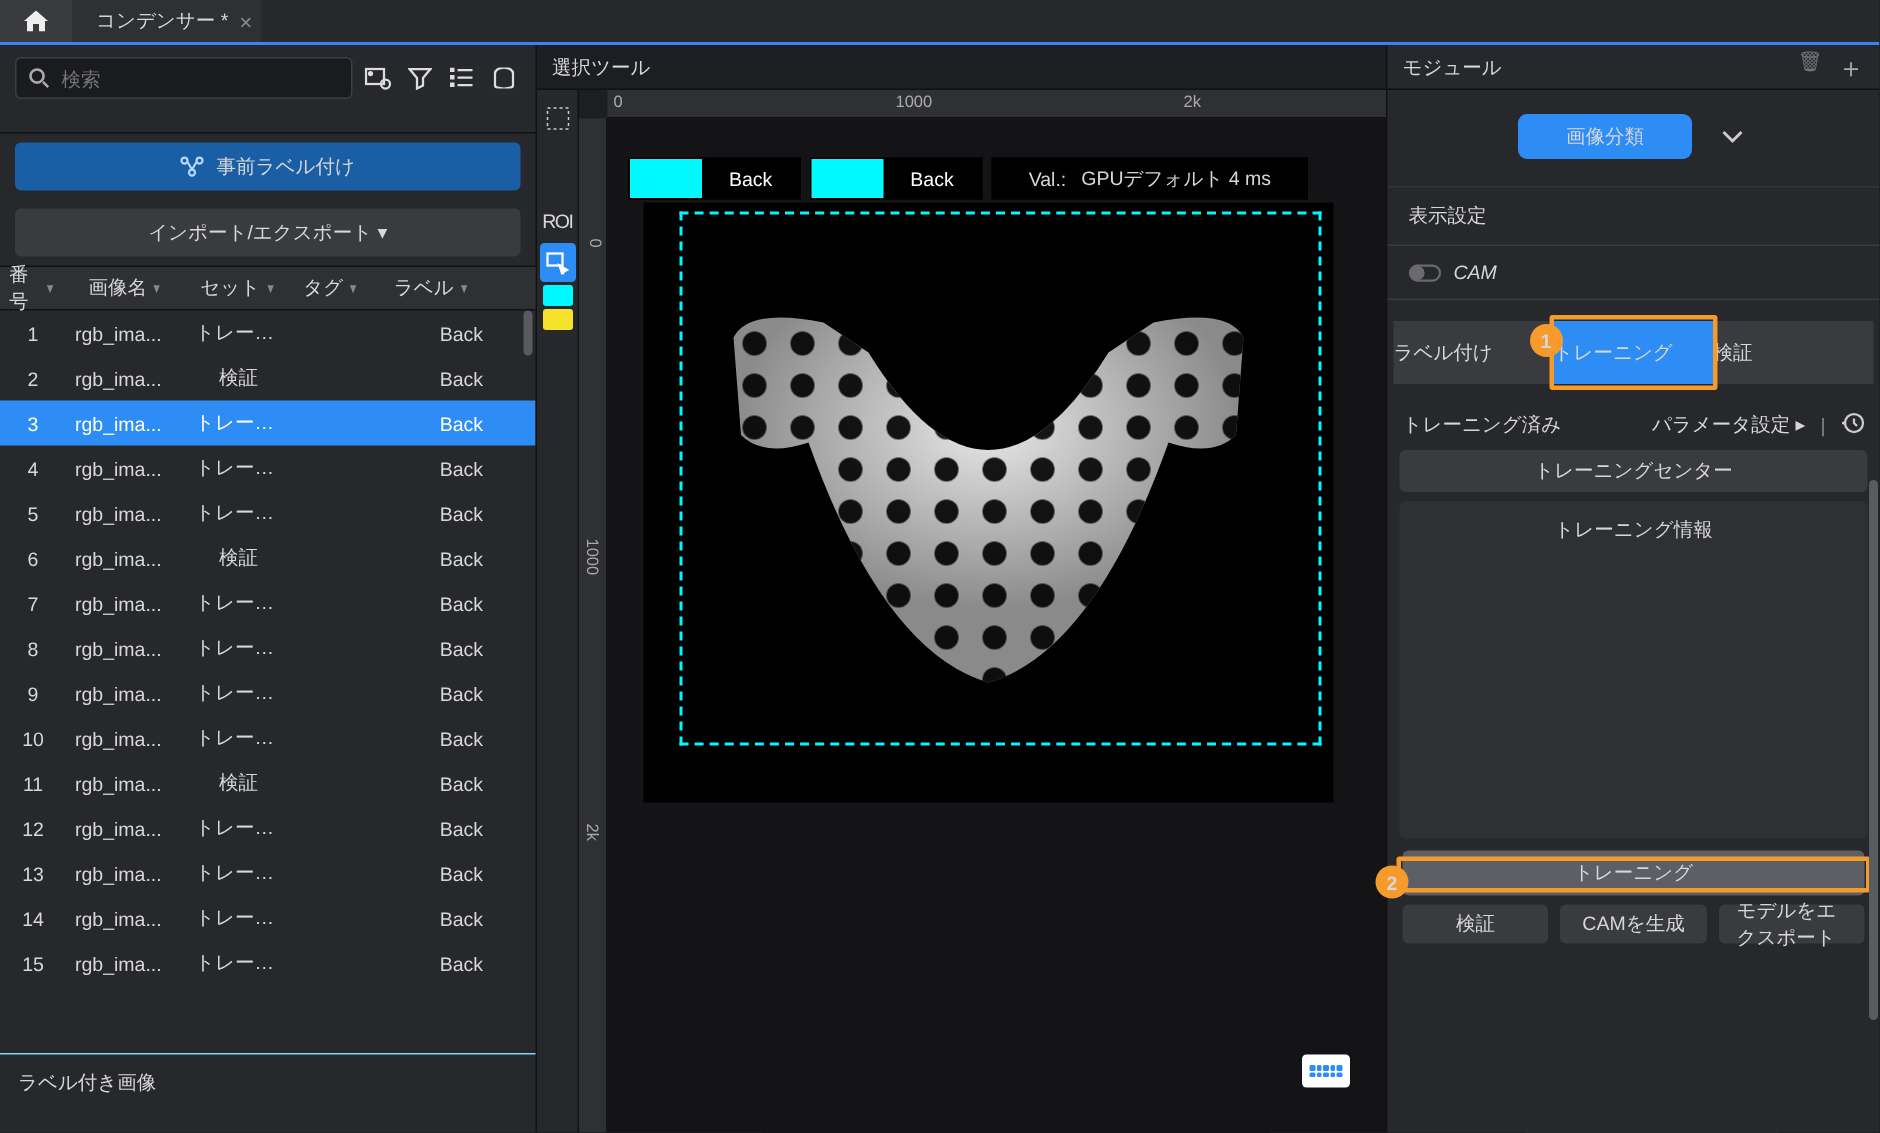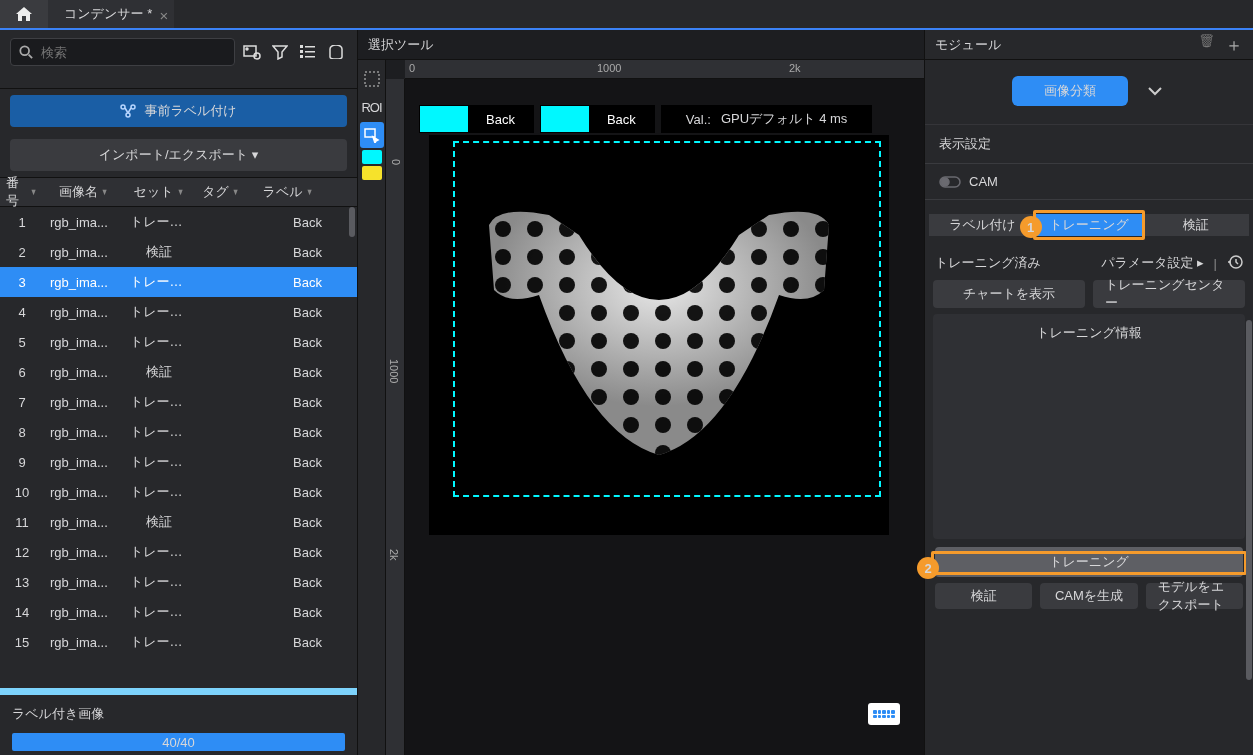--- a/index.html
+++ b/index.html
@@ -43,30 +43,30 @@
   .row{display:flex;align-items:center;height:30px;}
   .row.sel{background:var(--blue2);}
   .row.sel .cell{color:#fff;}
   .cell{padding:0 6px;overflow:hidden;text-overflow:ellipsis;white-space:nowrap;text-align:center;}
   .c-no{width:44px;}
   .c-name{width:80px;text-align:left;}
   .c-set{width:70px;}
   .c-tag{width:54px;}
   .c-label{width:80px;text-align:right;}
   .left-scroll{position:absolute;right:2px;top:0;width:6px;height:30px;background:#5a5b60;border-radius:3px;}
-  .left-foot{border-top:7px solid #7dd3fc;padding:10px 12px 4px;}
+  .left-foot{border-top:1px solid #7dd3fc;padding:10px 12px 24px;}
   .progress{height:18px;background:var(--blue2);border-radius:2px;margin-top:10px;display:flex;align-items:center;justify-content:center;color:#fff;font-size:12px;}
   
   .center{flex:1;display:flex;flex-direction:column;background:var(--bg0);border-right:1px solid #111;}
   .center-title{height:30px;display:flex;align-items:center;padding-left:10px;border-bottom:1px solid #111;}
   .workspace{flex:1;display:flex;min-height:0;}
   .left-tools{width:28px;background:var(--bg1);border-right:1px solid #111;display:flex;flex-direction:column;align-items:center;gap:2px;padding-top:6px;}
   .tool{width:24px;height:26px;display:flex;align-items:center;justify-content:center;border-radius:3px;cursor:pointer;}
   .tool.sel{background:var(--blue2);}
-  .tool.roi{font-size:10px;letter-spacing:-1px;}
+  .tool.roi{font-size:10px;letter-spacing:-1px;margin-top:40px;}
   .swatch{width:20px;height:14px;border-radius:2px;}
   .canvas-area{flex:1;display:flex;flex-direction:column;position:relative;overflow:hidden;}
   .ruler-h{height:19px;background:var(--bg2);border-bottom:1px solid #111;position:relative;margin-left:19px;}
   .ruler-v{width:19px;background:var(--bg2);border-right:1px solid #111;position:relative;}
   .canvas-row{flex:1;display:flex;min-height:0;}
   .canvas{flex:1;position:relative;background:#141416;overflow:hidden;}
   .tick{position:absolute;top:2px;font-size:11px;color:#aaa;}
   .overlay-bar{position:absolute;top:26px;left:14px;display:flex;gap:6px;z-index:5;}
   .lbl-box{display:flex;align-items:center;height:28px;border:1px solid #000;background:#000;}
   .lbl-sw{width:48px;height:100%;background:var(--cyan);}
@@ -78,23 +78,23 @@
   .kbd-icon .dots{width:22px;height:8px;display:grid;grid-template-columns:repeat(5,1fr);gap:1px;}
   .kbd-icon .dots span{background:#2e8df5;border-radius:1px;}
   
   .right{width:328px;display:flex;flex-direction:column;background:var(--bg1);}
   .panel-head{height:30px;display:flex;align-items:center;padding:0 10px;border-bottom:1px solid #111;}
   .panel-head .tools{margin-left:auto;display:flex;gap:10px;}
   .module-row{display:flex;align-items:center;justify-content:center;gap:16px;padding:16px 0 18px;border-bottom:1px solid #353539;position:relative;}
   .module-chip{padding:6px 32px;background:var(--blue2);border-radius:6px;font-size:14px;}
   .chev{width:22px;height:22px;display:flex;align-items:center;justify-content:center;}
   .section{padding:10px 14px;border-bottom:1px solid #3a3b3f;}
-  .cam-row{display:flex;align-items:center;gap:8px;color:#8a8a90;}
+  .cam-row{display:flex;align-items:center;gap:8px;color:#8a8a90;font-style:italic;}
   .tabs{display:flex;margin:4px 0 0;}
-  .ptab{flex:1;height:22px;display:flex;align-items:center;justify-content:center;background:var(--bg3);cursor:pointer;}
+  .ptab{flex:1;height:42px;display:flex;align-items:center;justify-content:flex-start;background:var(--bg3);cursor:pointer;}
   .ptab.active{background:var(--blue2);}
   .ptab-wrap{position:relative;flex:1;}
   .callout{position:absolute;border:3px solid var(--orange);border-radius:2px;pointer-events:none;}
   .badge{position:absolute;width:22px;height:22px;border-radius:50%;background:var(--orange);color:#fff;display:flex;align-items:center;justify-content:center;font-size:14px;font-weight:bold;}
   .status-row{display:flex;align-items:center;height:34px;gap:10px;padding:0 6px;}
   .btn-small{height:28px;background:var(--bg3);border-radius:4px;display:flex;align-items:center;justify-content:center;padding:0 12px;cursor:pointer;}
   .info-box{margin:6px 4px;background:var(--bg2);border-radius:4px;min-height:225px;padding:10px;text-align:center;}
   .train-btn{margin:8px 6px 6px;height:30px;background:#5e5f64;border-radius:4px;display:flex;align-items:center;justify-content:center;}
   .bottom-btns{display:flex;gap:8px;padding:0 6px 10px;}
   .bottom-btns .btn-small{flex:1;background:var(--bg3);height:26px;font-size:12px;}
@@ -294,23 +294,20 @@
           <div class="row">
             <div class="cell c-no">15</div>
             <div class="cell c-name">rgb_ima...</div>
             <div class="cell c-set">トレーニ...</div>
             <div class="cell c-tag"></div>
             <div class="cell c-label">Back</div>
           </div>
         </div>
       <div class="left-foot">
         <div>ラベル付き画像</div>
-        <div class="progress">
-            <span>40/40</span>
-          </div>
       </div>
     </div>
 
     <div class="center">
       <div class="center-title">
           <span>選択ツール</span>
         </div>
       <div class="workspace">
         <div class="left-tools">
           <div class="tool">
@@ -440,23 +437,20 @@
           <span>トレーニング済み</span>
           <span style="margin-left:auto"><span>パラメータ設定</span> ▸</span>
           <span style="color:#888">|</span>
           <span><svg width="16" height="16" viewBox="0 0 16 16" fill="none" stroke="#ccc" stroke-width="1.5">
                 <circle cx="9" cy="8" r="6"></circle>
                 <path d="M9 5v3l2 2M1 8h2m-1-1 1 1-1 1"></path>
               </svg></span>
         </div>
         <div style="display:flex;gap:8px;padding:0 4px">
           <div class="btn-small" style="flex:1">
-              <span>チャートを表示</span>
-            </div>
-          <div class="btn-small" style="flex:1">
               <span>トレーニングセンター</span>
             </div>
         </div>
         <div class="info-box"><span>トレーニング情報</span></div>
         <div style="position:relative">
           <div class="train-btn">
               <span>トレーニング</span>
             </div>
           <div class="callout" style="top:4px;left:2px;right:2px;bottom:2px"></div>
           <div class="badge" style="top:10px;left:-12px">

